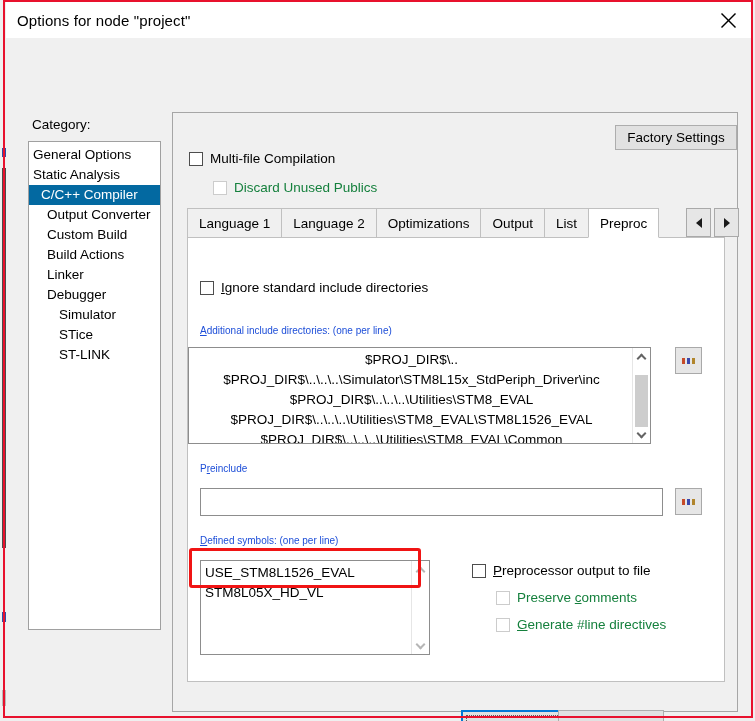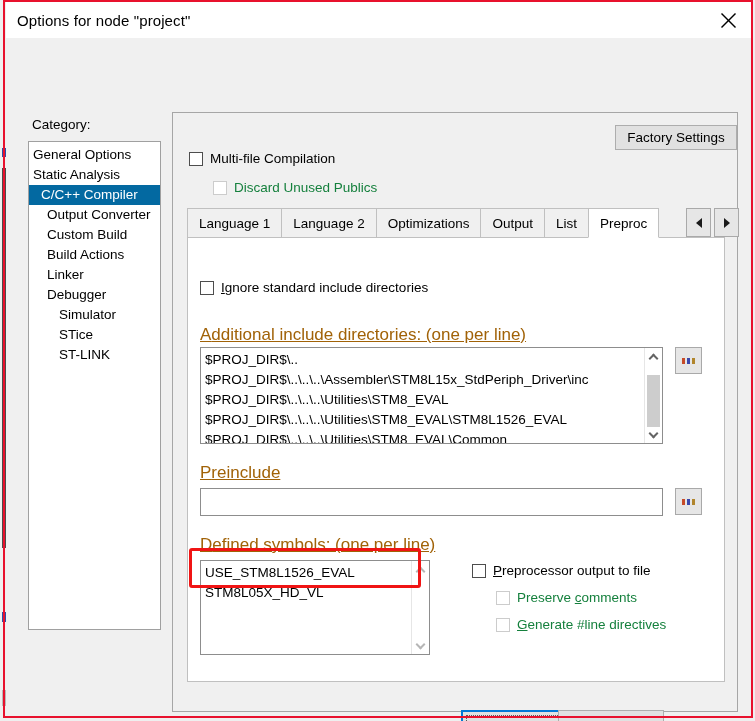--- a/index.html
+++ b/index.html
@@ -245,24 +245,23 @@
   .tabpage {
     position: absolute;
     left: 14px; top: 124px;
     width: 538px; height: 445px;
     background: #ffffff;
     border: 1px solid #c0c0c0;
   }
 
   .lbl {
     position: absolute;
-    font-size: 17px;
-    color: #a16207;
+    font-size: 10px;
+    color: #1d4ed8;
     white-space: nowrap;
-    text-decoration: underline;
   }
 
   .cb-ignore { left: 12px; top: 42px; }
 
   .lbl-addl { left: 12px; top: 87px; }
 
   
   .tbox {
     position: absolute;
     background: #ffffff;
@@ -313,21 +312,21 @@
     top: 17px; bottom: 17px;
   }
   .sc-thumb {
     position: absolute;
     left: 0; right: 0;
     top: 10px;
     height: 52px;
     background: #cdcdcd;
   }
 
-  .inc-box { left: 12px; top: 109px; width: 463px; height: 97px; }
+  .inc-box { left: 0; top: 109px; width: 463px; height: 97px; text-align: center; }
 
   .browse-btn {
     position: absolute;
     width: 27px; height: 27px;
     background: #e6e6e6;
     border: 1px solid #a9a9a9;
     display: flex;
     align-items: center;
     justify-content: center;
     cursor: pointer;
@@ -487,21 +486,21 @@
           <div class="cb-row cb-ignore">
             <span class="cbox"></span>
             <span><span class="u">I</span>gnore standard include directories</span>
           </div>
 
           <div class="lbl lbl-addl"><span class="u">A</span>dditional include directories: (one per line)</div>
 
           <div class="tbox inc-box">
             <div class="tbox-lines">
               <div>$PROJ_DIR$\..</div>
-              <div>$PROJ_DIR$\..\..\..\Assembler\STM8L15x_StdPeriph_Driver\inc</div>
+              <div>$PROJ_DIR$\..\..\..\Simulator\STM8L15x_StdPeriph_Driver\inc</div>
               <div>$PROJ_DIR$\..\..\..\Utilities\STM8_EVAL</div>
               <div>$PROJ_DIR$\..\..\..\Utilities\STM8_EVAL\STM8L1526_EVAL</div>
               <div>$PROJ_DIR$\..\..\..\Utilities\STM8_EVAL\Common</div>
             </div>
             <div class="scroll-v">
               <div class="sc-arrow">
                   <span class="chev up"></span>
                 </div>
               <div class="sc-track">
                 <div class="sc-thumb"></div>

